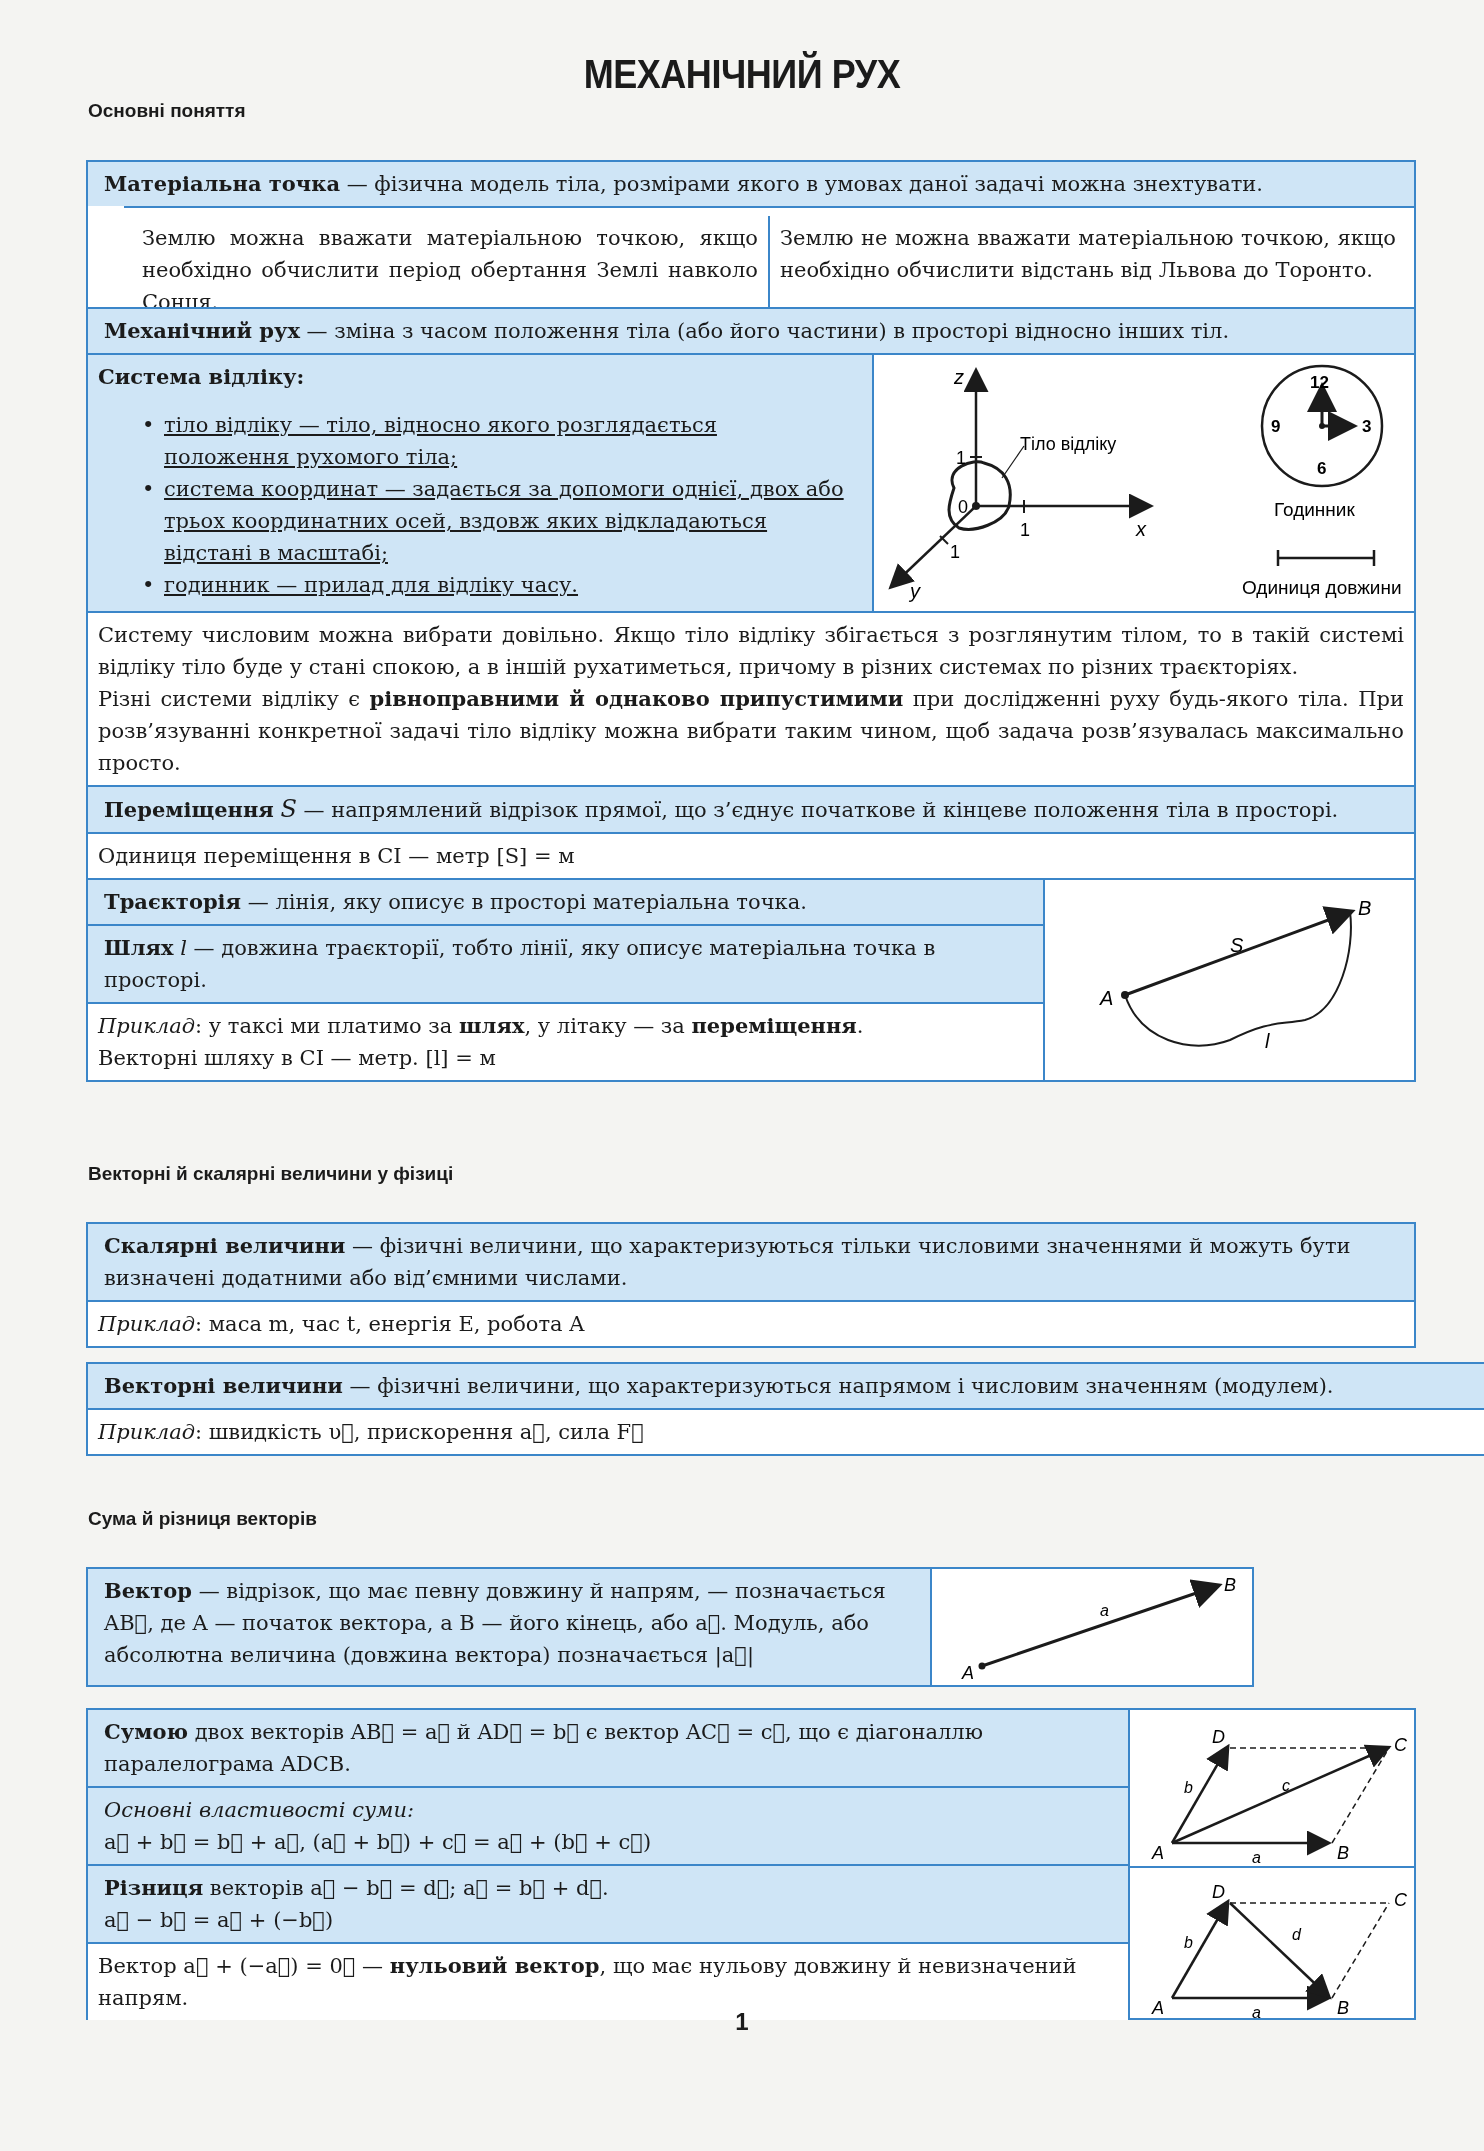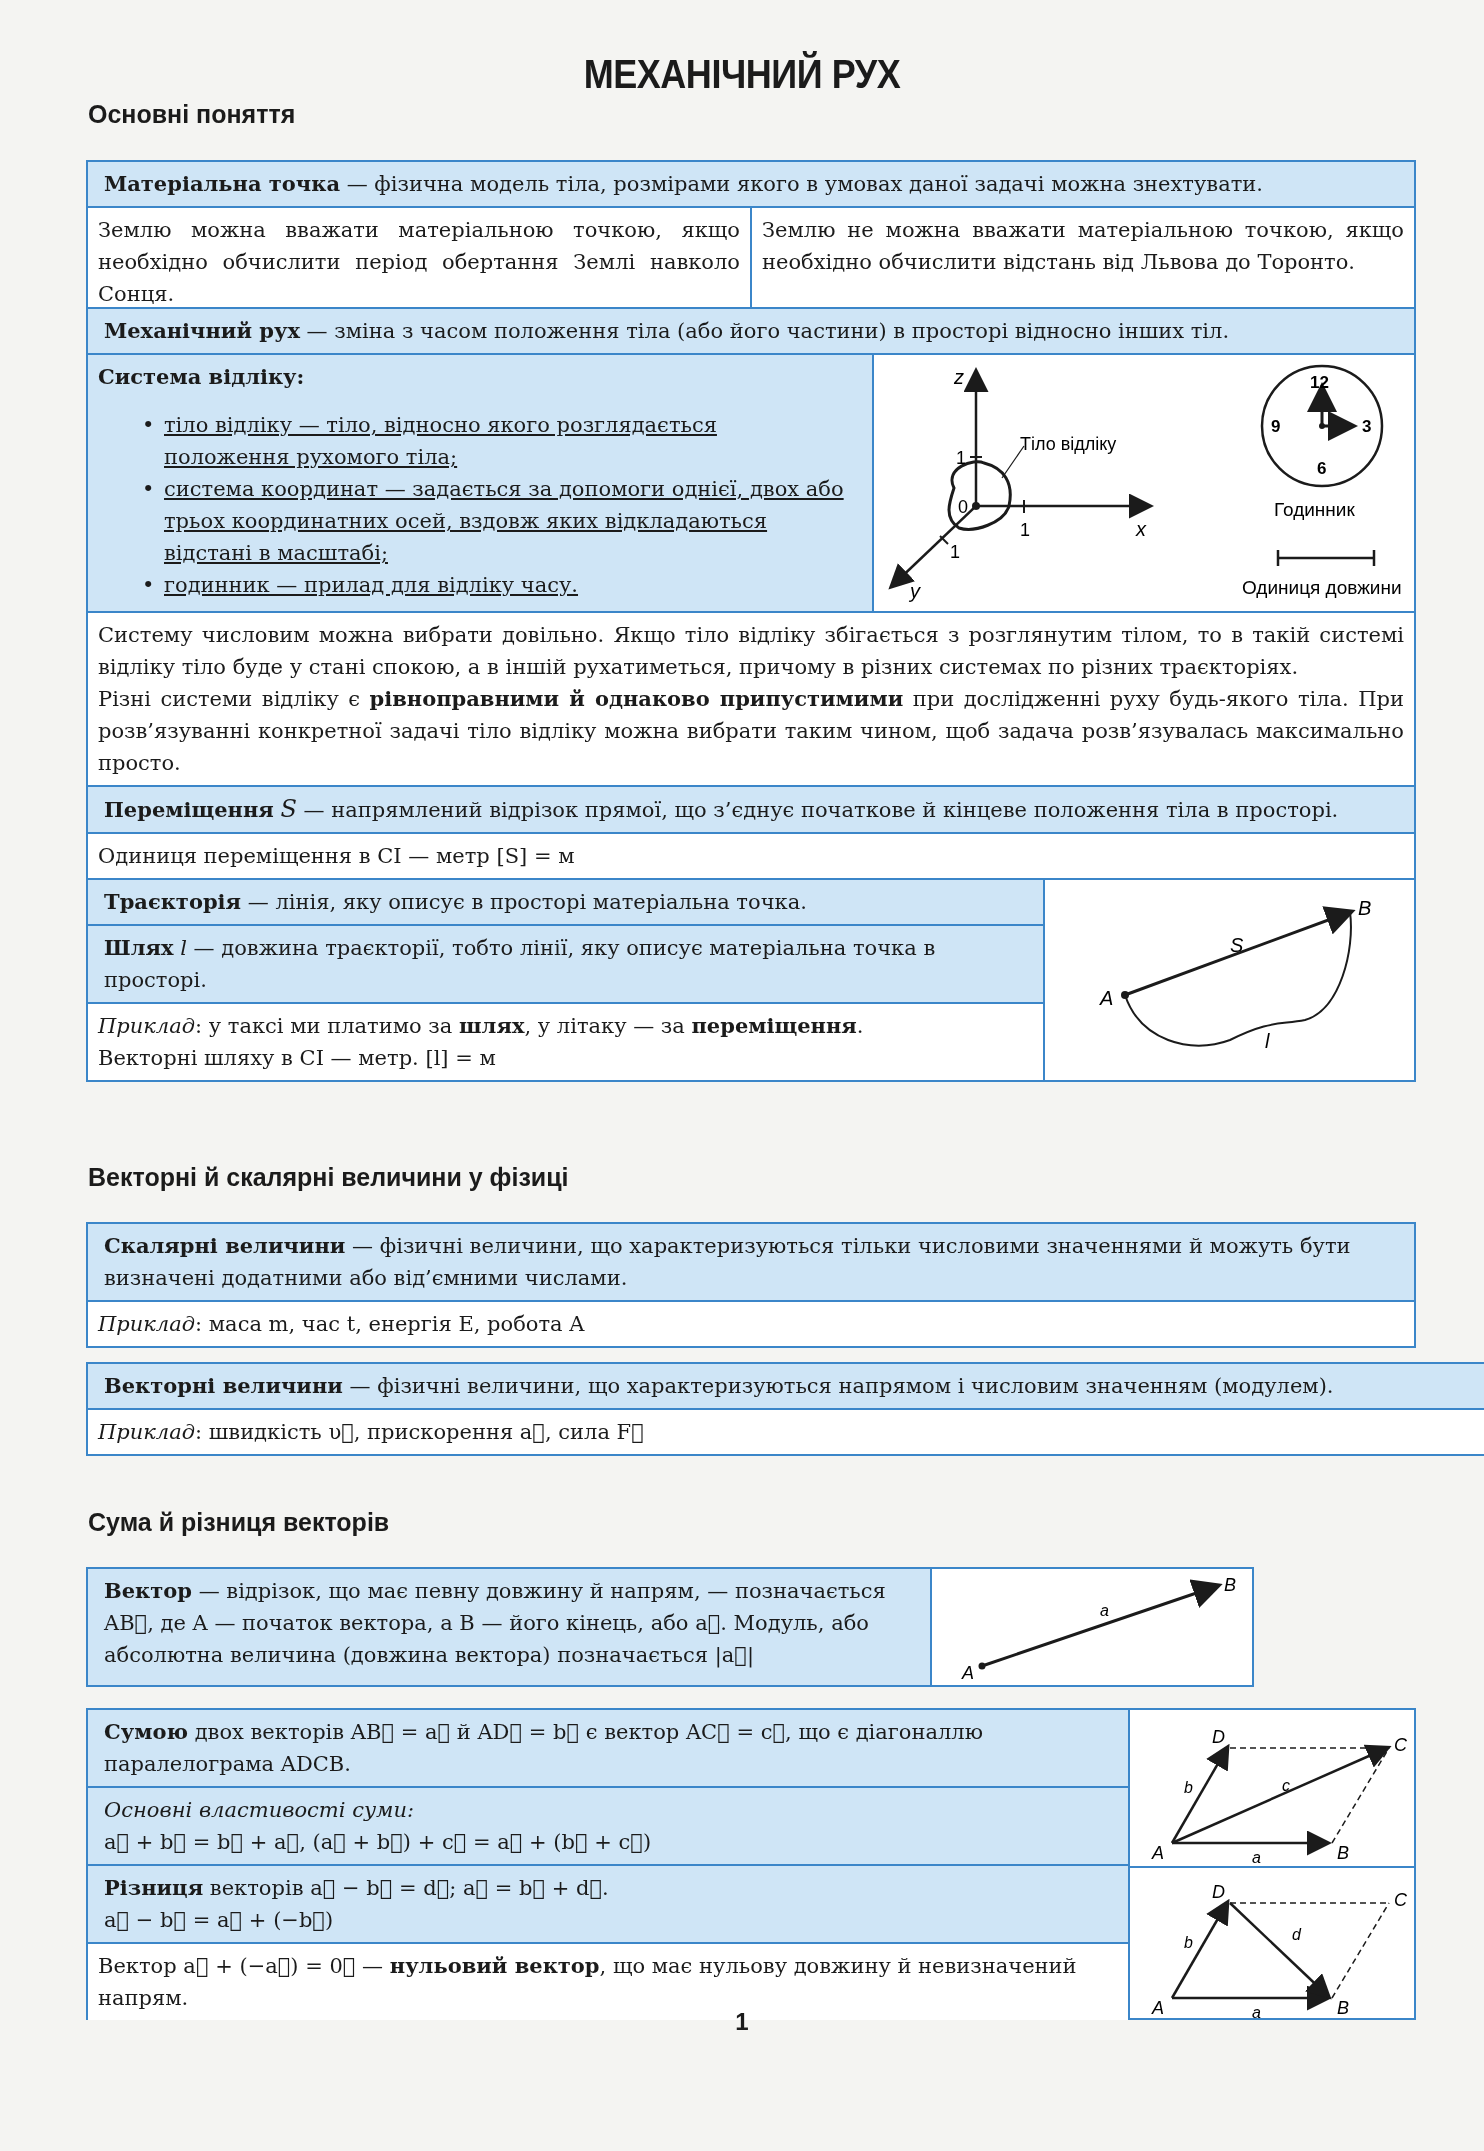--- a/index.html
+++ b/index.html
@@ -6,21 +6,21 @@
   body {
     width: 1484px; height: 2151px; background: #f4f4f2;
     font-family: "DejaVu Serif", serif; color: #1b1b1b; position: relative; overflow: hidden;
   }
   .page-title {
     position: absolute; left: 0; width: 1484px; top: 52px; text-align: center;
     font-family: "Liberation Sans", sans-serif; font-weight: bold; font-size: 40px; letter-spacing: -0.5px;
     transform: scaleX(0.9);
   }
   .section-title {
-    position: absolute; left: 88px; font-family: "Liberation Sans", sans-serif; font-weight: bold; font-size: 25px;
+    position: absolute; left: 88px; font-family: "Liberation Sans", sans-serif; font-weight: bold; font-size: 19px;
   }
   .box {
     position: absolute; left: 86px; border: 2px solid #3b86c9; background: #fff; box-sizing: border-box;
   }
   .row { border-top: 2px solid #3b86c9; padding: 6px 10px; box-sizing: border-box; font-size: 21px; line-height: 32px; }
   .row:first-child { border-top: none; }
   .blue { background: #cfe5f6; padding-left: 16px; }
   .white { background: #ffffff; }
   b { font-weight: bold; }
   i { font-style: italic; }
@@ -39,21 +39,21 @@
 <body>
 
 <div class="page-title">МЕХАНІЧНИЙ РУХ</div>
 
 <div class="section-title" style="top:100px;">Основні поняття</div>
 
 <div class="box" style="top:160px; width:1330px;">
   <div class="row blue">
     <b>Матеріальна точка</b><span> — фізична модель тіла, розмірами якого в умовах даної задачі можна знехтувати.</span>
   </div>
-  <div class="row white flex" style="padding:0;">
+  <div class="row white flex" style="padding:8px;margin-left:36px;">
     <div class="justify" style="width:50%; padding:6px 10px;">Землю можна вважати матеріальною точкою, якщо необхідно обчислити період обертання Землі навколо Сонця.</div>
     <div class="col-div justify" style="width:50%; padding:6px 10px;">Землю не можна вважати матеріальною точкою, якщо необхідно обчислити відстань від Львова до Торонто.</div>
   </div>
 </div>
 
 <div class="box" style="top:307px; width:1330px;">
   <div class="row blue">
     <b>Механічний рух</b><span> — зміна з часом положення тіла (або його частини) в просторі відносно інших тіл.</span>
   </div>
   <div class="row blue flex" style="padding:0; height:258px;">

